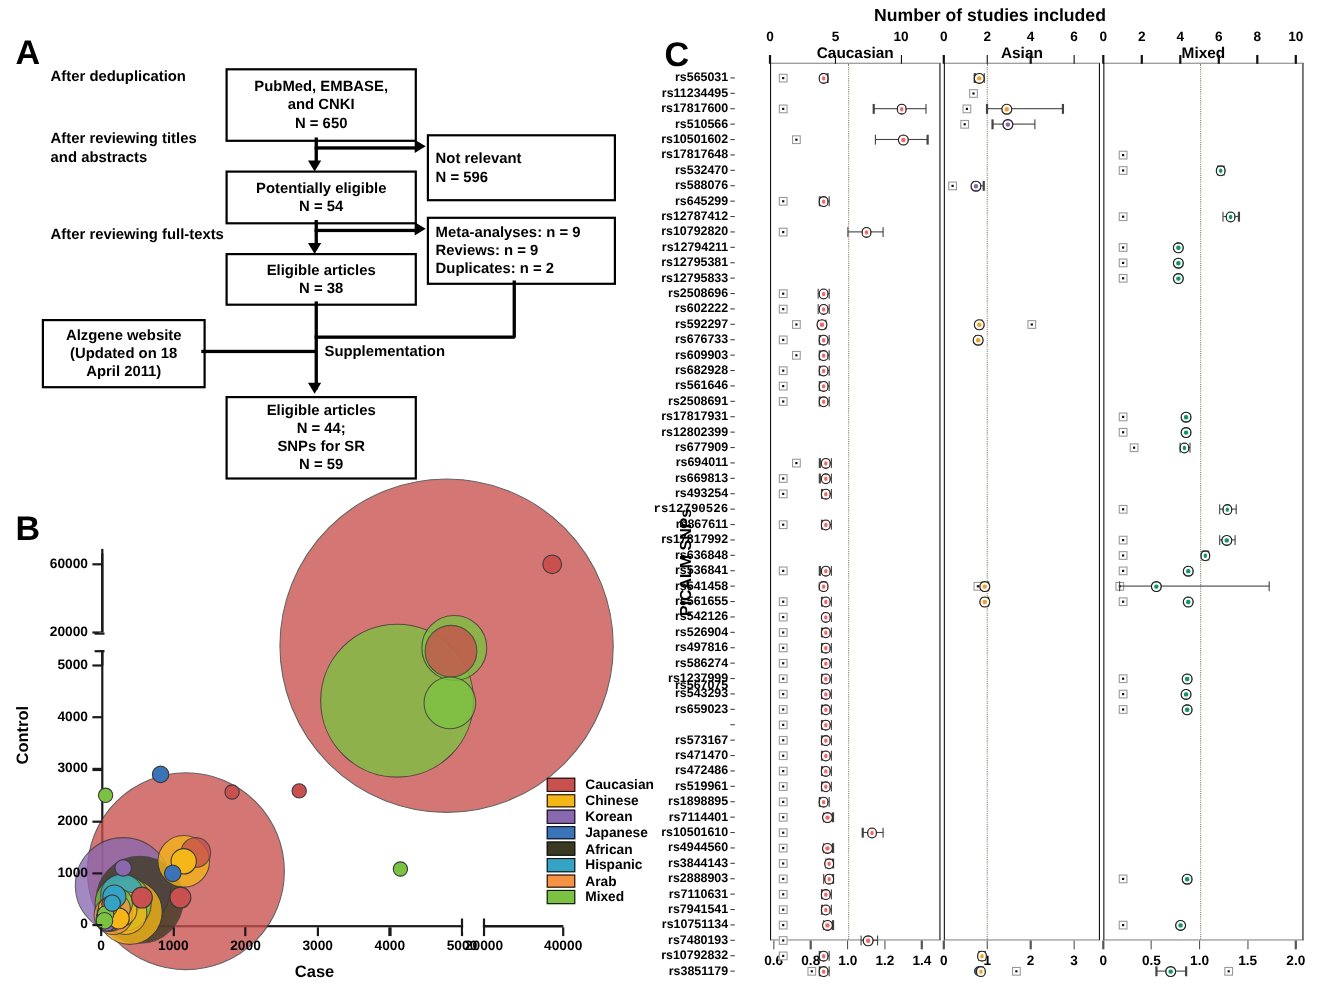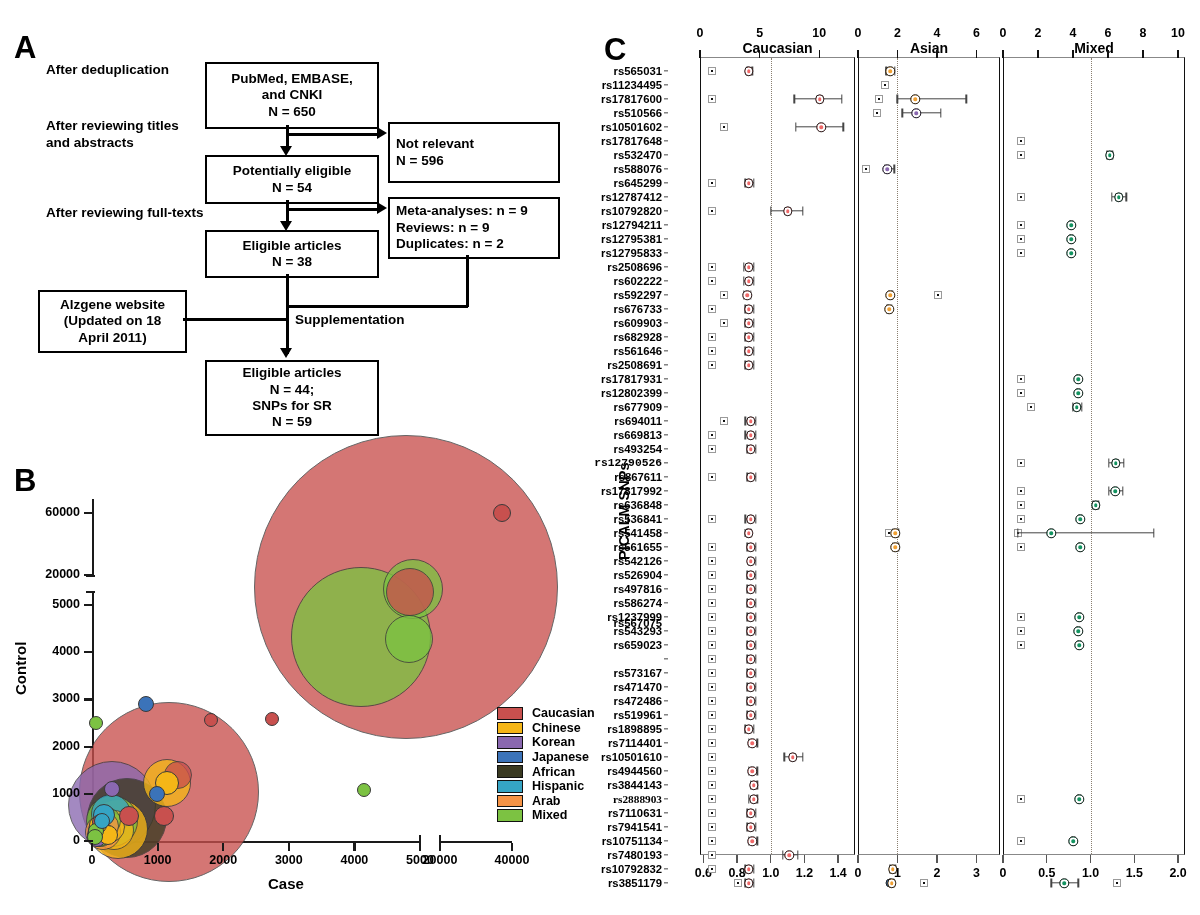--- a/index.html
+++ b/index.html
@@ -240,20 +240,21 @@
       <div class="leglab">Arab</div>
     </div>
     <div class="legrow">
       <div class="legsw" style="background: rgb(124, 194, 66);"></div>
       <div class="leglab">Mixed</div>
     </div>
   </div>
 
 <div id="panelC">
   <div class="panel-letter abs" style="left:4px;top:32px;">C</div>
+  <div class="abs" style="left:0;top:6px;width:600px;text-align:center;font-size:16px;font-weight:bold;">Number of studies included</div>
   <div id="ylabC" style="left:16px;top:560px;">PICALM SNPs</div>
 
   <div id="c-labels">
       <div class="snplab" style="right: 538px; top: 71px;">rs565031</div>
       <div class="snptick" style="left: 64px; top: 71px;"></div>
       <div class="snplab" style="right: 538px; top: 85px;">rs11234495</div>
       <div class="snptick" style="left: 64px; top: 85px;"></div>
       <div class="snplab" style="right: 538px; top: 99px;">rs17817600</div>
       <div class="snptick" style="left: 64px; top: 99px;"></div>
       <div class="snplab" style="right: 538px; top: 113px;">rs510566</div>
@@ -347,21 +348,21 @@
       <div class="snplab" style="right: 538px; top: 729px;">rs1898895</div>
       <div class="snptick" style="left: 64px; top: 729px;"></div>
       <div class="snplab" style="right: 538px; top: 743px;">rs7114401</div>
       <div class="snptick" style="left: 64px; top: 743px;"></div>
       <div class="snplab" style="right: 538px; top: 757px;">rs10501610</div>
       <div class="snptick" style="left: 64px; top: 757px;"></div>
       <div class="snplab" style="right: 538px; top: 771px;">rs4944560</div>
       <div class="snptick" style="left: 64px; top: 771px;"></div>
       <div class="snplab" style="right: 538px; top: 785px;">rs3844143</div>
       <div class="snptick" style="left: 64px; top: 785px;"></div>
-      <div class="snplab" style="right: 538px; top: 799px; font-family: Liberation Serif, serif;">rs2888903</div>
+      <div class="snplab" style="right: 538px; top: 799px;">rs2888903</div>
       <div class="snptick" style="left: 64px; top: 799px;"></div>
       <div class="snplab" style="right: 538px; top: 813px;">rs7110631</div>
       <div class="snptick" style="left: 64px; top: 813px;"></div>
       <div class="snplab" style="right: 538px; top: 827px;">rs7941541</div>
       <div class="snptick" style="left: 64px; top: 827px;"></div>
       <div class="snplab" style="right: 538px; top: 841px;">rs10751134</div>
       <div class="snptick" style="left: 64px; top: 841px;"></div>
       <div class="snplab" style="right: 538px; top: 855px;">rs7480193</div>
       <div class="snptick" style="left: 64px; top: 855px;"></div>
       <div class="snplab" style="right: 538px; top: 869px;">rs10792832</div>

